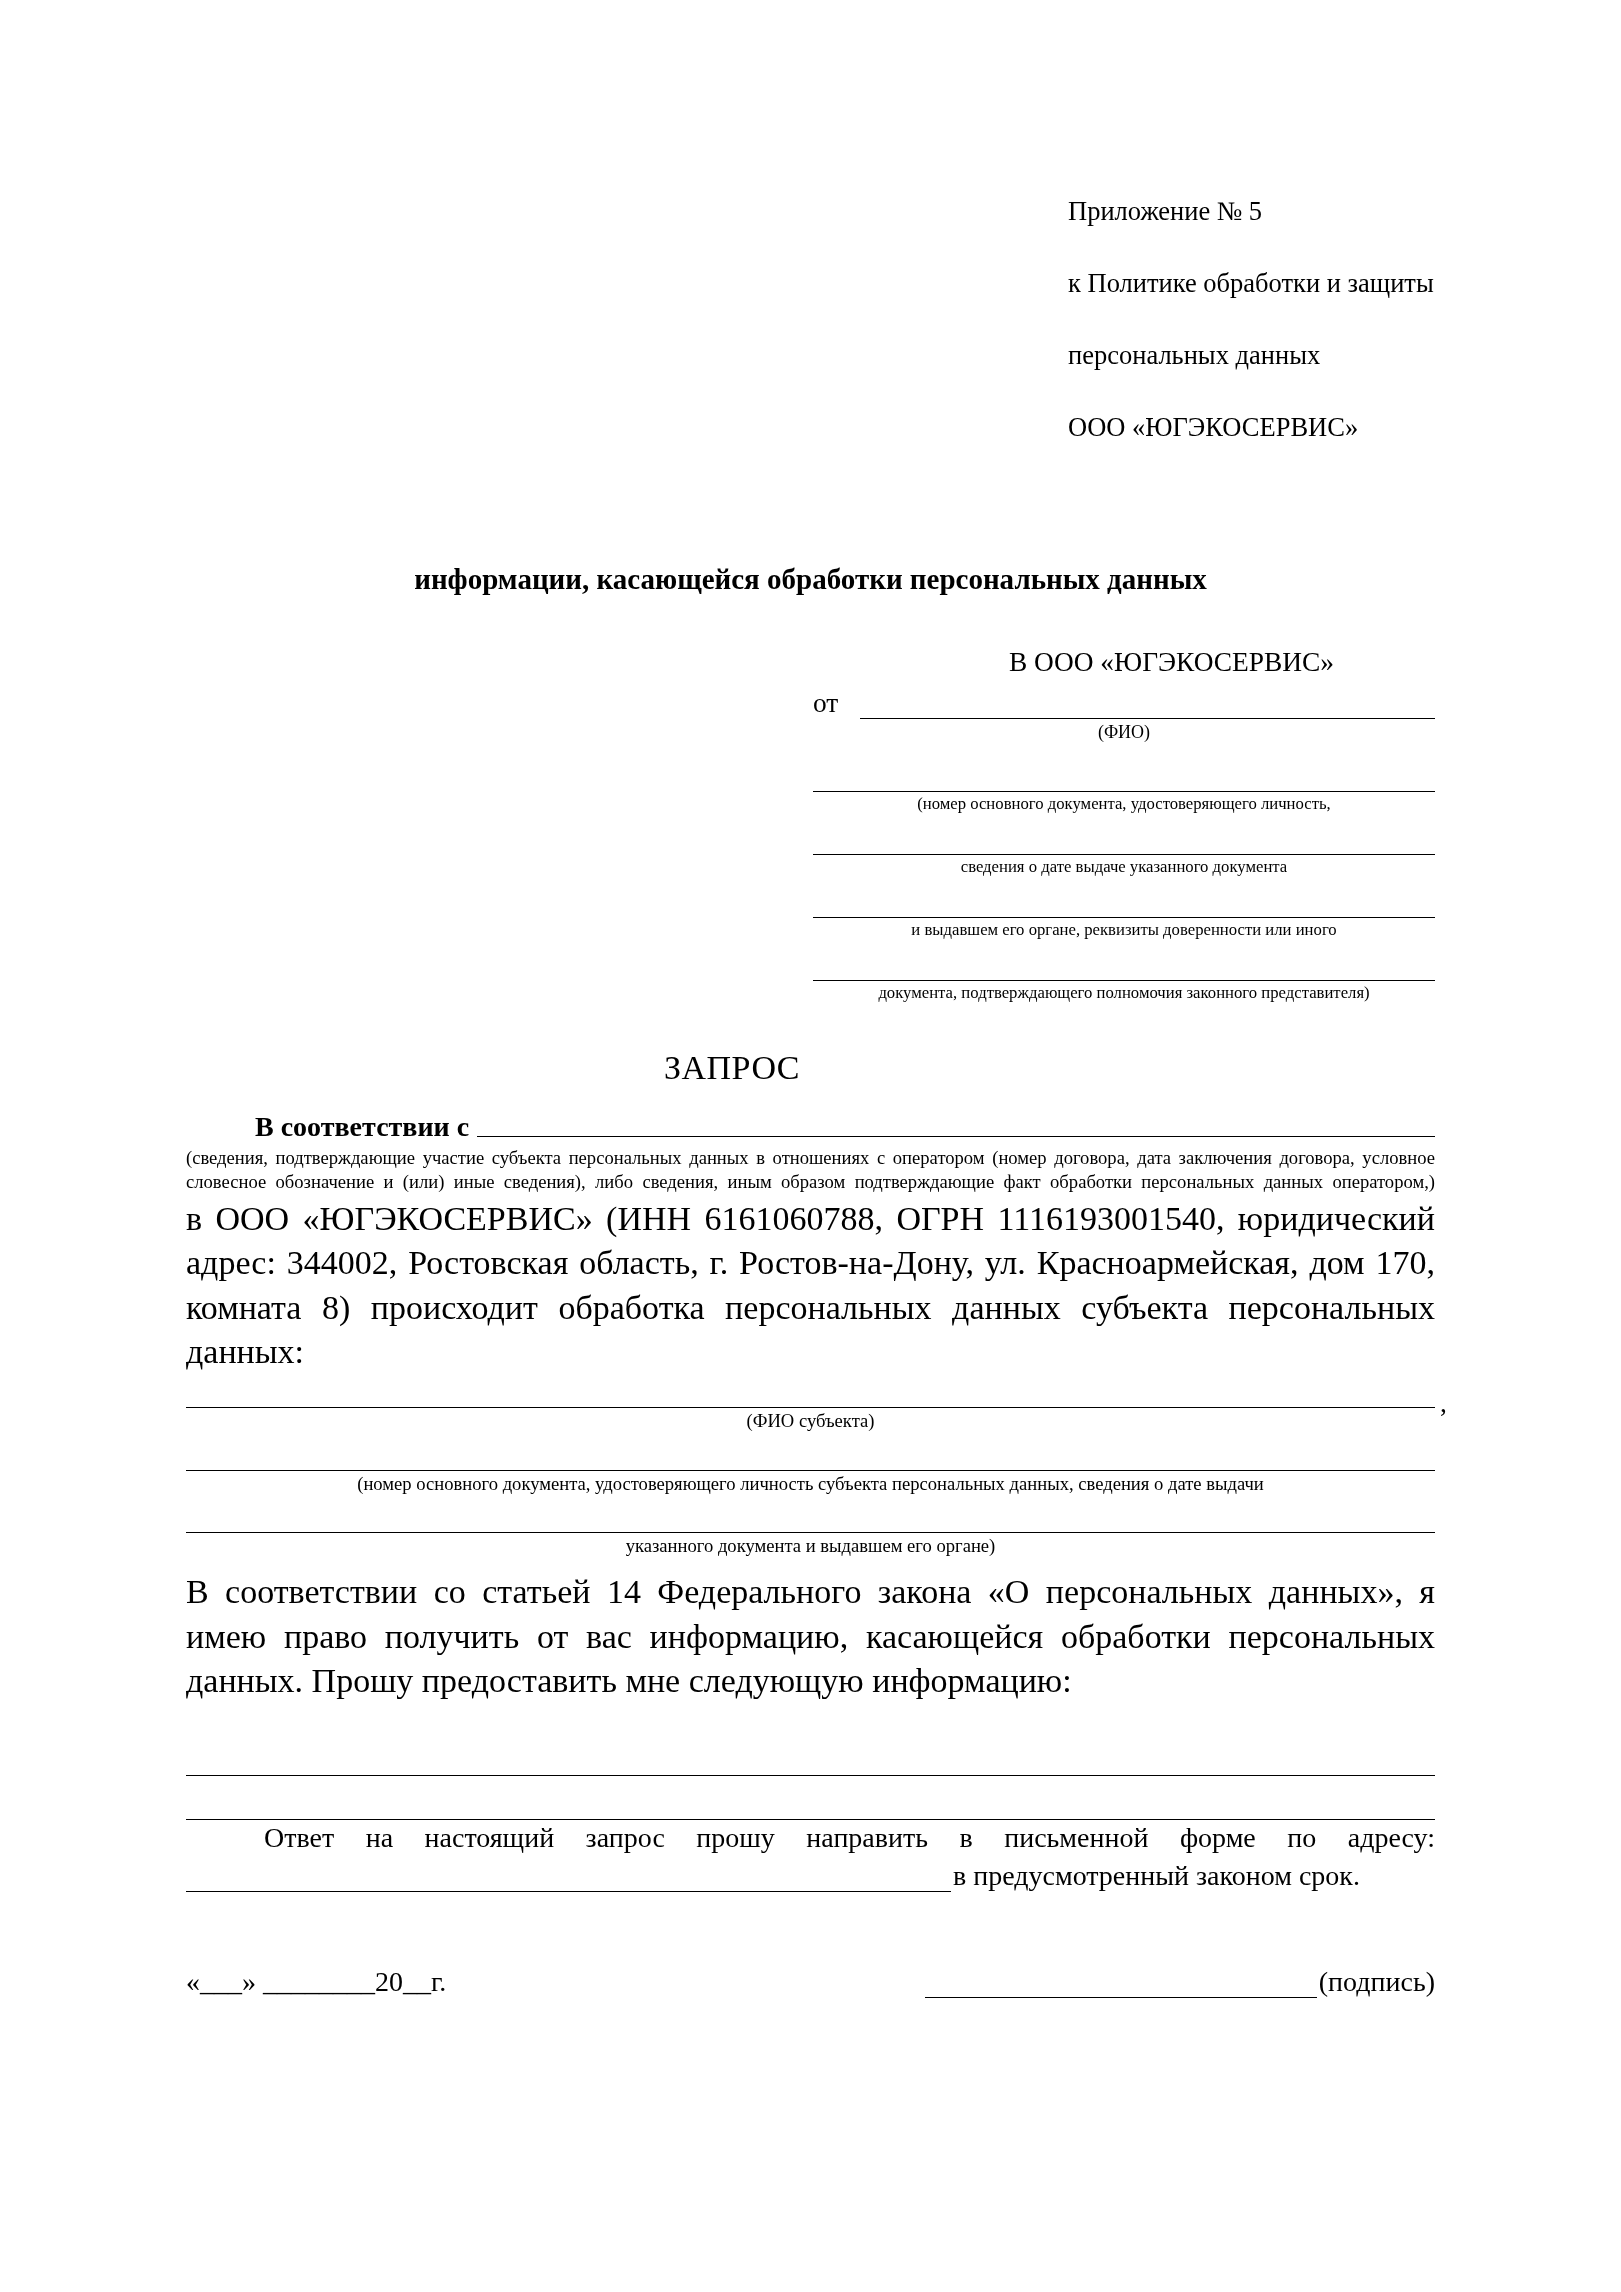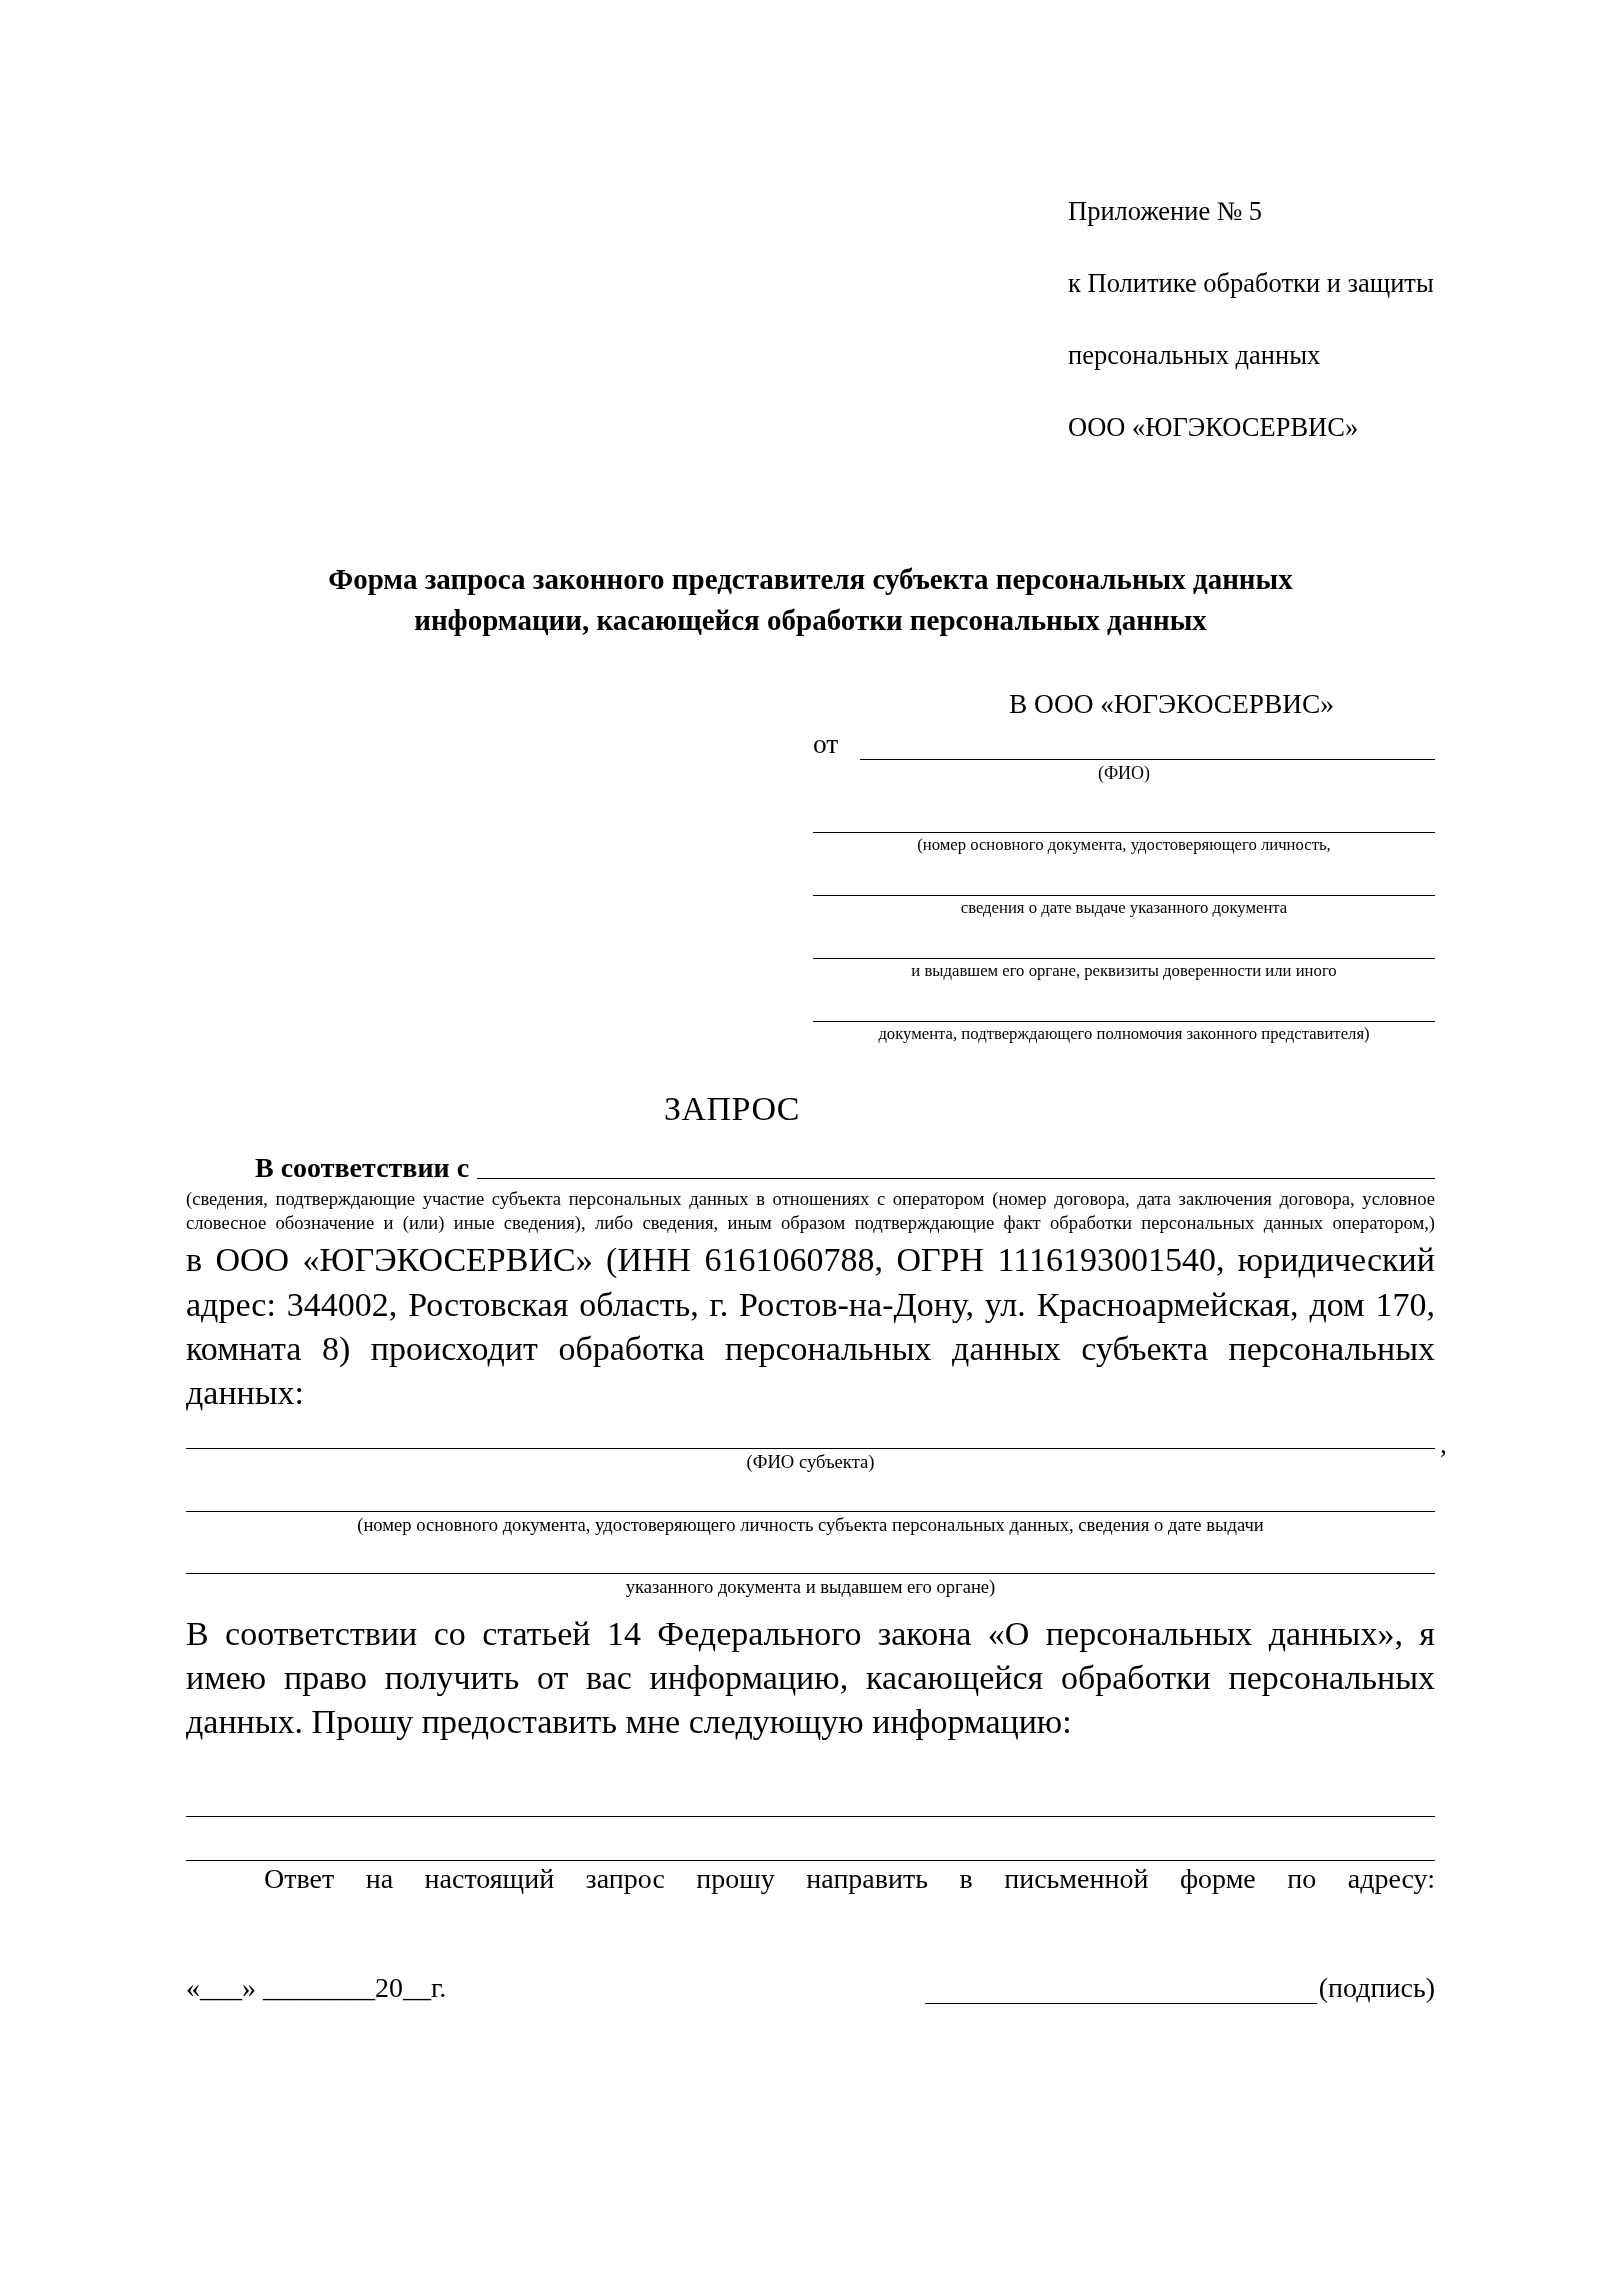--- a/index.html
+++ b/index.html
@@ -184,21 +184,20 @@
 <div class="page">
 
   <div class="header-block">
     <div>Приложение № 5</div>
     <div>к Политике обработки и защиты</div>
     <div>персональных данных</div>
     <div>ООО «ЮГЭКОСЕРВИС»</div>
   </div>
 
   <div class="doc-title">
-    <div>Форма запроса законного представителя субъекта персональных данных</div>
     <div>информации, касающейся обработки персональных данных</div>
   </div>
 
   <div class="addressee">
     <div class="line1">В ООО «ЮГЭКОСЕРВИС»</div>
 
     <div class="fill-row">
       <span class="pre">от</span>
       <span class="rule"></span>
     </div>
@@ -238,20 +237,24 @@
   <div class="long-rule" style="margin-top:9.8px"></div>
   <div class="rule-caption">указанного документа и выдавшем его органе)</div>
 
   <div class="body-text last-left" style="margin-top:13.7px">В соответствии со статьей 14 Федерального закона «О персональных данных», я имею право получить от вас информацию, касающейся обработки персональных данных. Прошу предоставить мне следующую информацию:</div>
 
   <div class="blank-line" style="margin-top:29px"></div>
   <div class="blank-line"></div>
 
   <div class="answer-para">Ответ на настоящий запрос прошу направить в письменной форме по адресу:</div>
 
+  <div class="addr-row">
+    <span class="rule"></span>
+    <span class="post">в предусмотренный законом срок.</span>
+  </div>
 
   <div class="sign-row">
     <span class="sign-left">«___» ________20__г.</span>
     <span class="sign-spacer"></span>
     <span class="sign-rule"></span>
     <span class="sign-post">(подпись)</span>
   </div>
 
 </div>
 

